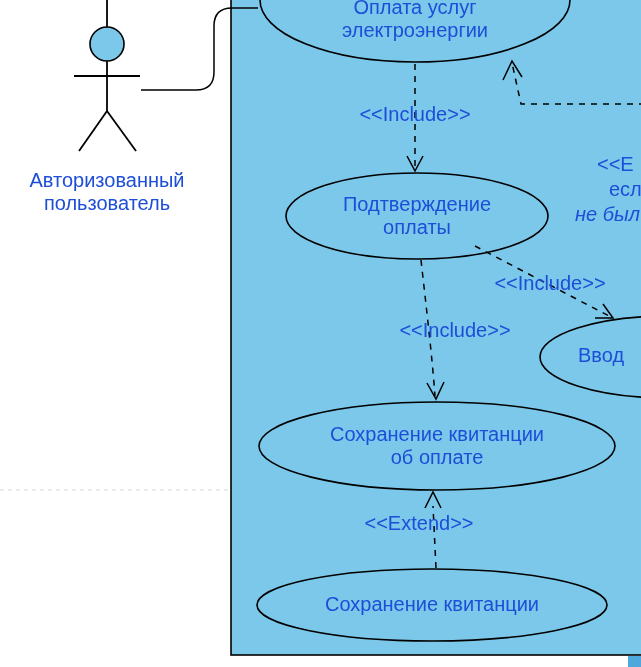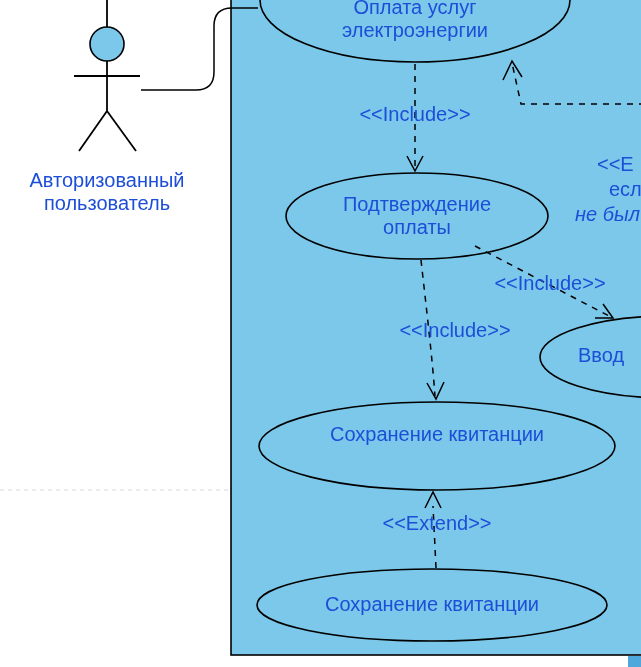--- a/index.html
+++ b/index.html
@@ -27,21 +27,21 @@
   #lbl-pay      { left:265px; top:-4px;  width:300px; }
   #lbl-confirm  { left:287px; top:193px; width:260px; }
   #lbl-receipt  { left:287px; top:423px; width:300px; }
   #lbl-save     { left:282px; top:593px; width:300px; }
   #lbl-input    { left:578px; top:344px; width:120px; text-align:left; }
   #lbl-actor    { left:7px;   top:169px; width:200px; }
 
   #lbl-inc-top  { left:340px; top:103px; width:150px; }
   #lbl-inc-right{ left:480px; top:272px; width:140px; }
   #lbl-inc-mid  { left:385px; top:319px; width:140px; }
-  #lbl-ext      { left:367px; top:512px; width:140px; }
+  #lbl-ext      { left:349px; top:512px; width:140px; }
 
   .note-line { position:absolute; font-size:20px; line-height:24px; white-space:nowrap; }
   #note1 { left:597px; top:152px; }
   #note2 { left:589px; top:177px;margin-left:20px; }
   #note3 { left:575px; top:202px;font-style:italic; }
 </style>
 </head>
 <body>
 
 <div class="canvas">
@@ -100,20 +100,21 @@
   </div>
 
   <div class="lbl" id="lbl-inc-right">&lt;&lt;Include&gt;&gt;</div>
 
   <div class="lbl" id="lbl-inc-mid">&lt;&lt;Include&gt;&gt;</div>
 
   <div class="lbl" id="lbl-input">Ввод</div>
 
   <div class="lbl" id="lbl-receipt">
     <span>Сохранение квитанции</span>
+    <span>об оплате</span>
   </div>
 
   <div class="lbl" id="lbl-ext">&lt;&lt;Extend&gt;&gt;</div>
 
   <div class="lbl" id="lbl-save">Сохранение квитанции</div>
 
   <div class="lbl" id="lbl-actor">
     <span>Авторизованный</span>
     <span>пользователь</span>
   </div>

